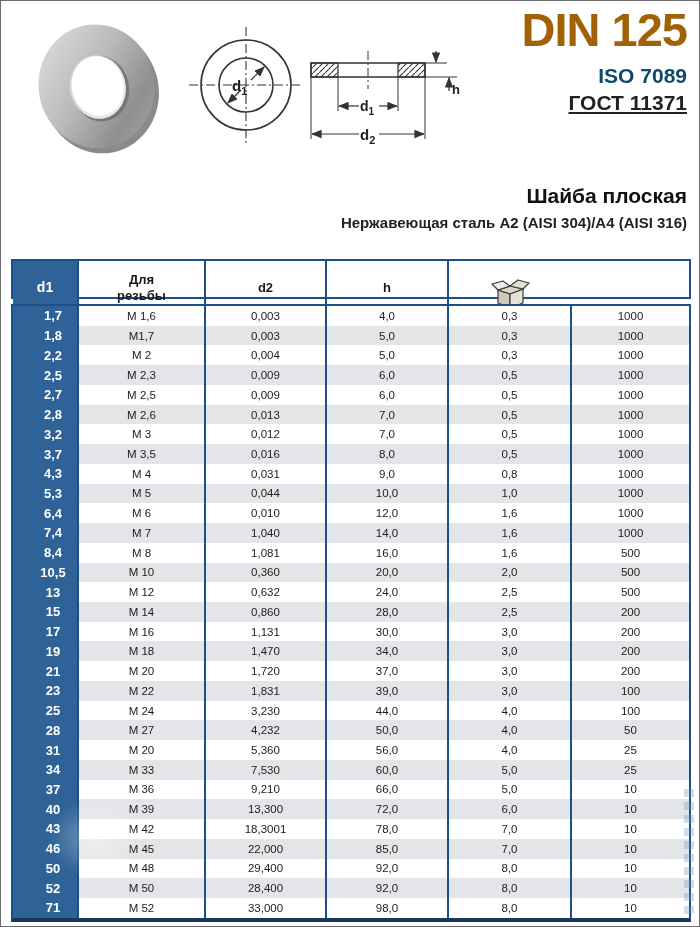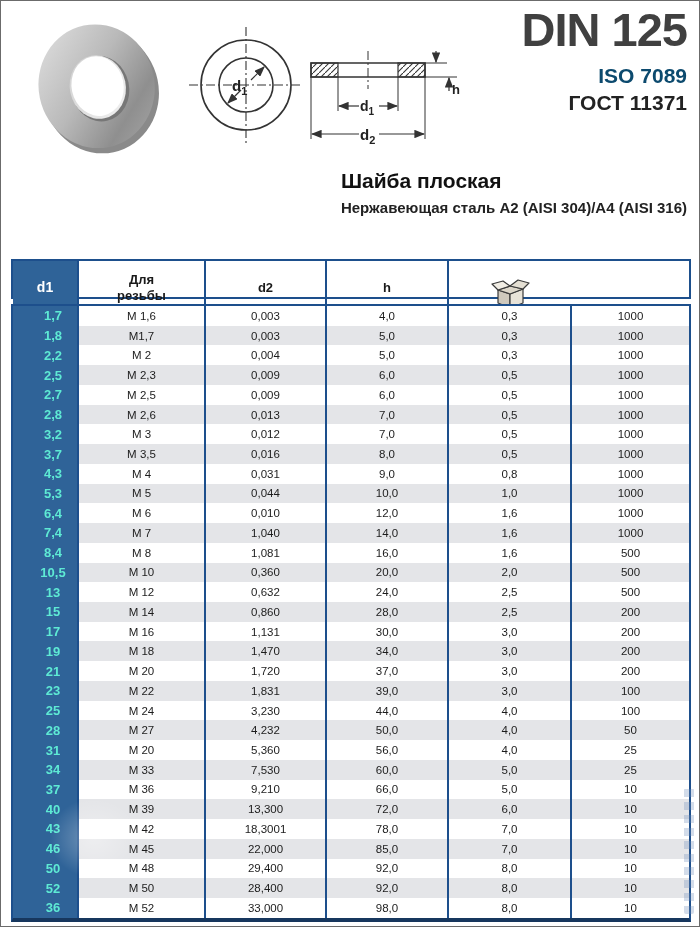--- a/index.html
+++ b/index.html
@@ -6,24 +6,24 @@
   .page{
     position:relative;width:698px;height:925px;background:#fff;
     border:1px solid #6b6b6b;overflow:hidden;
     font-family:"Liberation Sans", sans-serif;color:#1c1c1c;
   }
   
   .photo{position:absolute;left:20px;top:16px;width:155px;height:142px;}
   .topview{position:absolute;left:186px;top:24px;}
   .sectionview{position:absolute;left:288px;top:48px;}
   .std-block{position:absolute;right:12px;top:4px;text-align:right;}
-  .std-name{font-size:47px;font-weight:900;letter-spacing:-1px;color:#404040;line-height:1.05;}
+  .std-name{font-size:47px;font-weight:900;letter-spacing:-1px;color:#a16207;line-height:1.05;}
   .std-iso{font-size:21px;font-weight:600;color:#0c4a6e;margin-top:10px;}
-  .std-gost{font-size:21px;font-weight:600;color:#222;margin-top:3px;}
-  .title-block{position:absolute;right:12px;top:168px;}
+  .std-gost{font-size:21px;font-weight:600;color:#222;margin-top:3px;text-decoration:underline;}
+  .title-block{position:absolute;right:12px;top:183px;text-align:right;}
   .title{font-size:21px;font-weight:700;color:#111;}
   .subtitle{font-size:15px;font-weight:600;color:#222;margin-top:6px;}
   
   .thead{
     position:absolute;left:10px;top:258px;width:676px;height:36px;
     display:grid;grid-template-columns:64px 127px 121px 122px 123px 119px;
     border:2px solid #1d4f8c;background:#fff;
   }
   .thead .hcell{
     border-left:2px solid #1d4f8c;display:flex;align-items:center;justify-content:center;
@@ -37,21 +37,21 @@
   }
   .trow{
     flex:1;display:grid;grid-template-columns:64px 127px 121px 122px 123px 119px;
   }
   .trow.alt .cell{background:#e4e5e8;}
   .cell{
     border-left:2px solid #1d4f8c;display:flex;align-items:center;justify-content:center;
     font-size:11.5px;color:#1c1c1c;background:#fff;
   }
   .cell.c-d1{
-    border-left:none;background:#2f6398 !important;color:#5eead4;font-weight:700;font-size:13px;
+    border-left:none;background:#2f6398 !important;color:#ffffff;font-weight:700;font-size:13px;
     padding-left:16px;
   }
   
   .wm-right{
     position:absolute;right:5px;bottom:12px;width:10px;height:126px;
     background:repeating-linear-gradient(to top, rgba(110,140,185,.30) 0 8px, transparent 8px 13px);
     border-radius:2px;
   }
   .wm-left{
     position:absolute;left:48px;bottom:48px;width:90px;height:80px;
@@ -446,21 +446,21 @@
     <div class="trow alt">
       <div class="cell c-d1">52</div>
       <div class="cell">M 50</div>
       <div class="cell">28,400</div>
       <div class="cell">92,0</div>
       <div class="cell">8,0</div>
       <div class="cell">10</div>
     </div>
 
     <div class="trow">
-      <div class="cell c-d1">36</div>
+      <div class="cell c-d1">71</div>
       <div class="cell">M 52</div>
       <div class="cell">33,000</div>
       <div class="cell">98,0</div>
       <div class="cell">8,0</div>
       <div class="cell">10</div>
     </div>
   </div>
 
   <div class="wm-left"></div>
   <div class="wm-right"></div>

